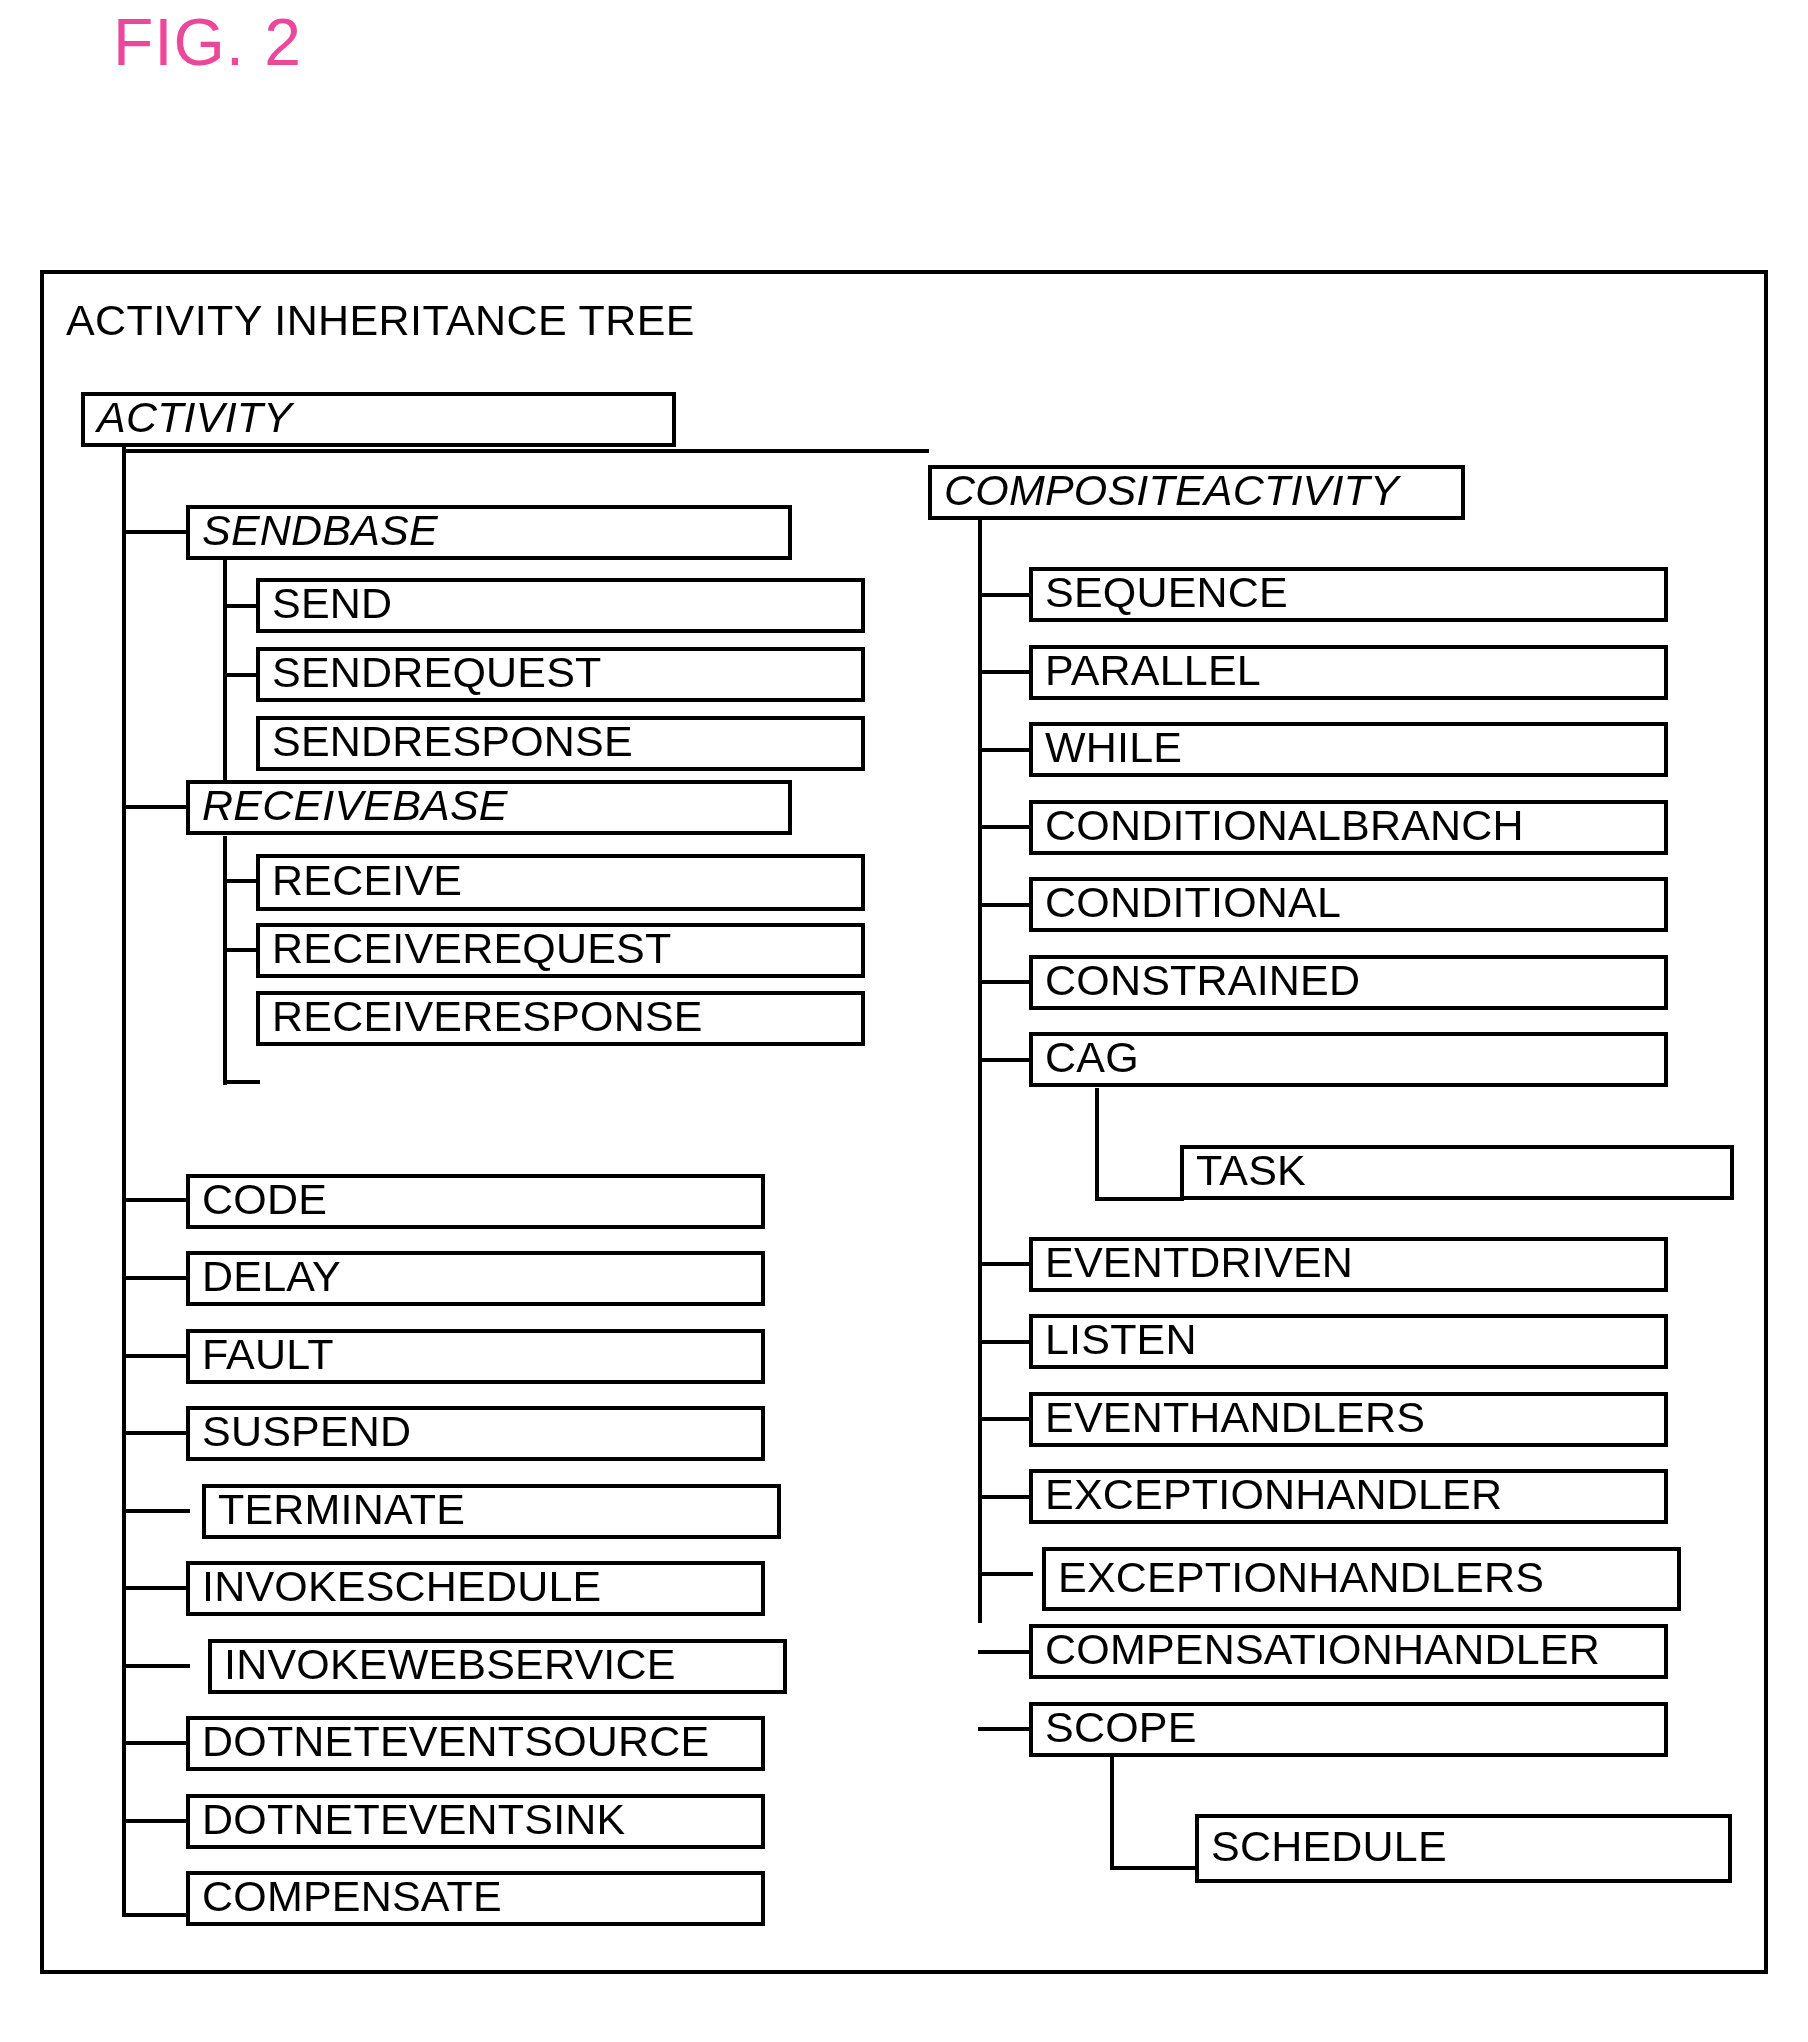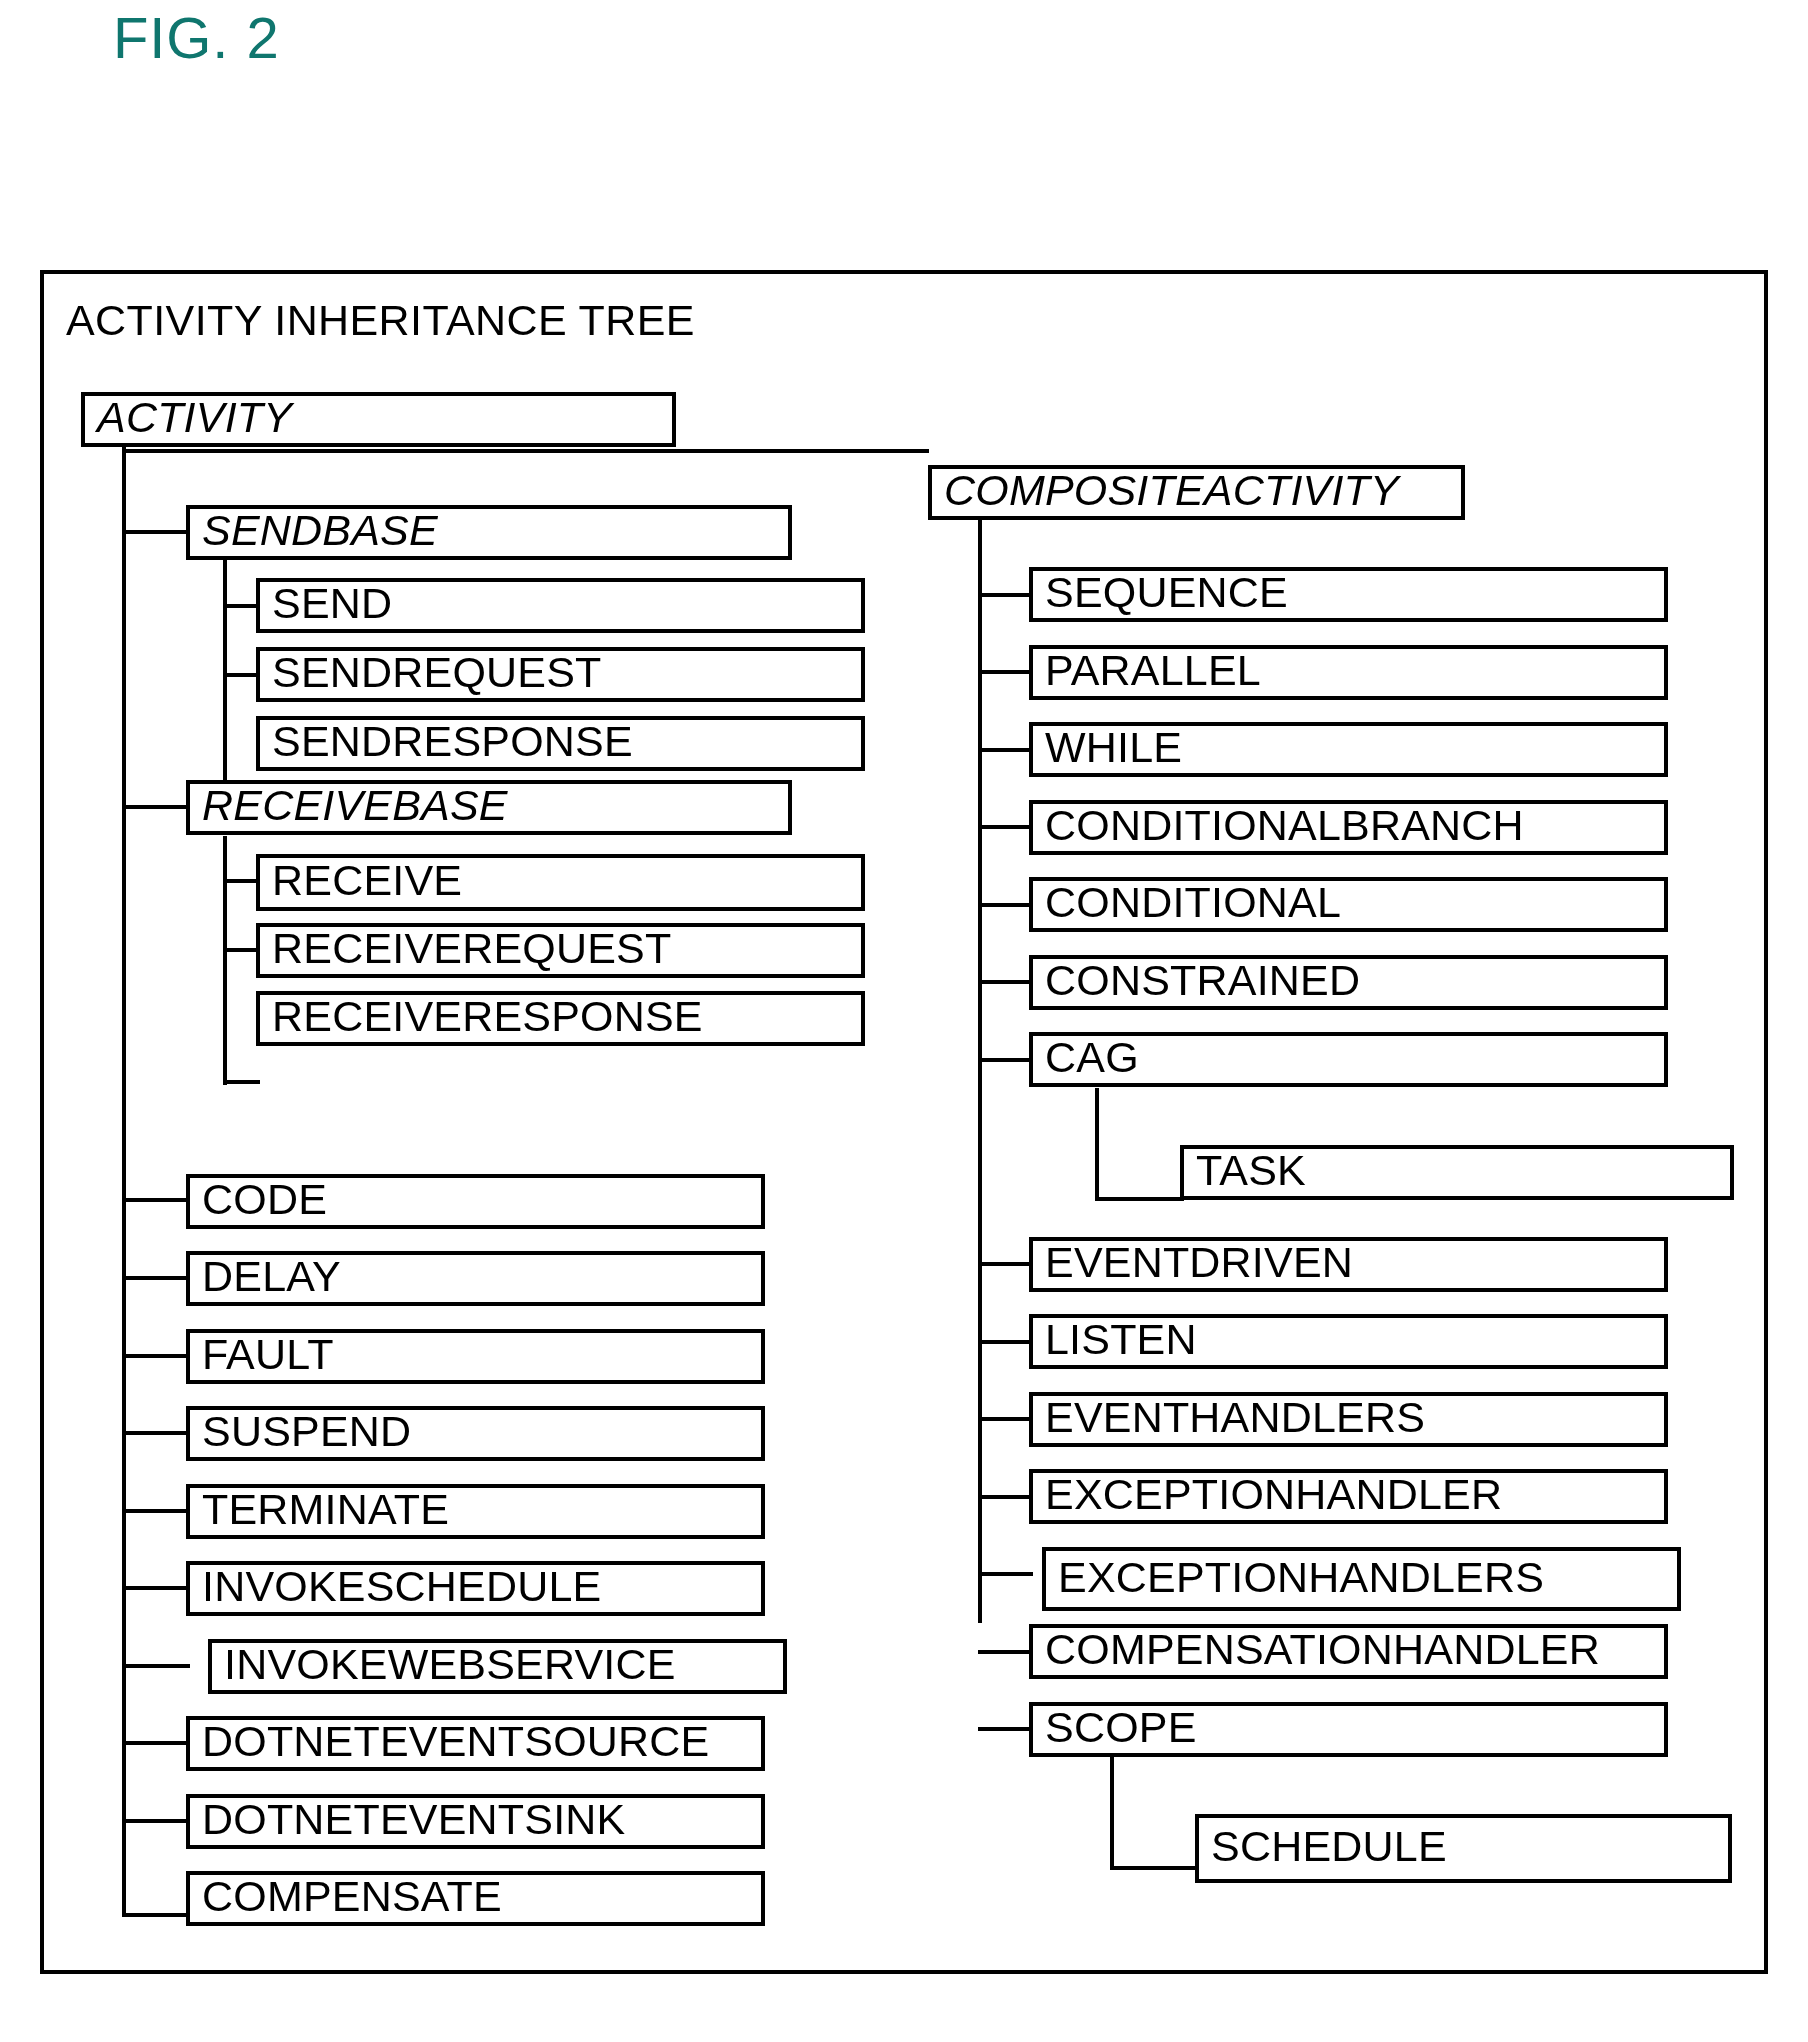--- a/index.html
+++ b/index.html
@@ -14,24 +14,24 @@
     background: #ffffff;
     font-family: "Liberation Sans", sans-serif;
     overflow: hidden;
   }
 
   
   #fig-title {
     position: absolute;
     left: 113px;
     top: 4.3px;
-    font-size: 58px;
+    font-size: 66px;
     font-weight: 400;
     letter-spacing: 0.9px;
-    color: #0f766e;
+    color: #ec4899;
     white-space: nowrap;
   }
 
   
   #outer-frame {
     position: absolute;
     left: 40px;
     top: 270px;
     width: 1728px;
     height: 1704px;
@@ -158,21 +158,21 @@
   <div class="node" style="left:186px; top:1329px; width:579px; height:55px;">
     <span class="label">FAULT</span>
   </div>
   <div class="ln h" style="left:122px; top:1354px; width:68px;"></div>
 
   <div class="node" style="left:186px; top:1406px; width:579px; height:55px;">
     <span class="label">SUSPEND</span>
   </div>
   <div class="ln h" style="left:122px; top:1431px; width:68px;"></div>
 
-  <div class="node" style="left:186px; top:1484px; width:579px; height:55px;">
+  <div class="node" style="left:202px; top:1484px; width:579px; height:55px;">
     <span class="label">TERMINATE</span>
   </div>
   <div class="ln h" style="left:122px; top:1509px; width:68px;"></div>
 
   <div class="node" style="left:186px; top:1561px; width:579px; height:55px;">
     <span class="label">INVOKESCHEDULE</span>
   </div>
   <div class="ln h" style="left:122px; top:1586px; width:68px;"></div>
 
   <div class="node" style="left:186px; top:1639px; width:579px; height:55px;margin-left:22px;">

